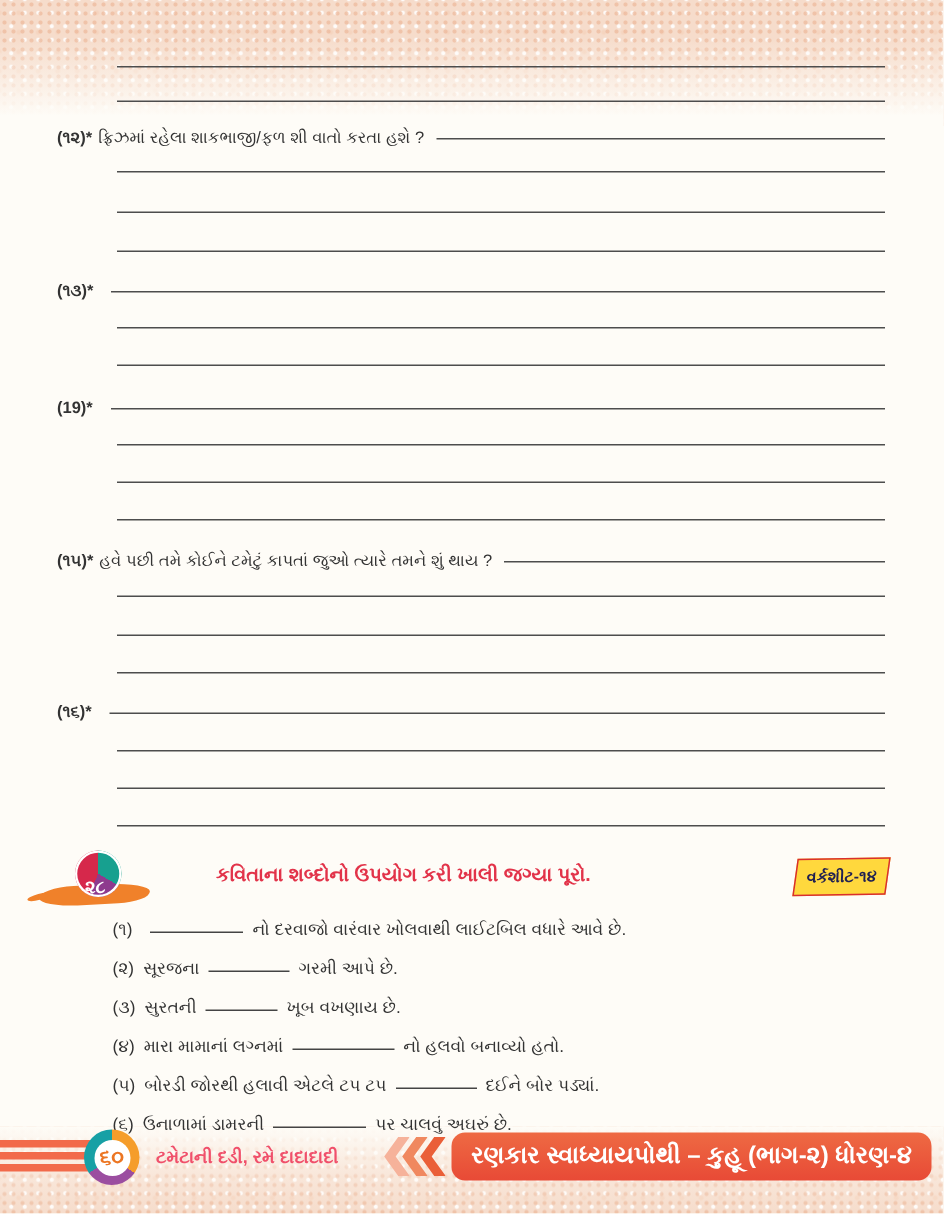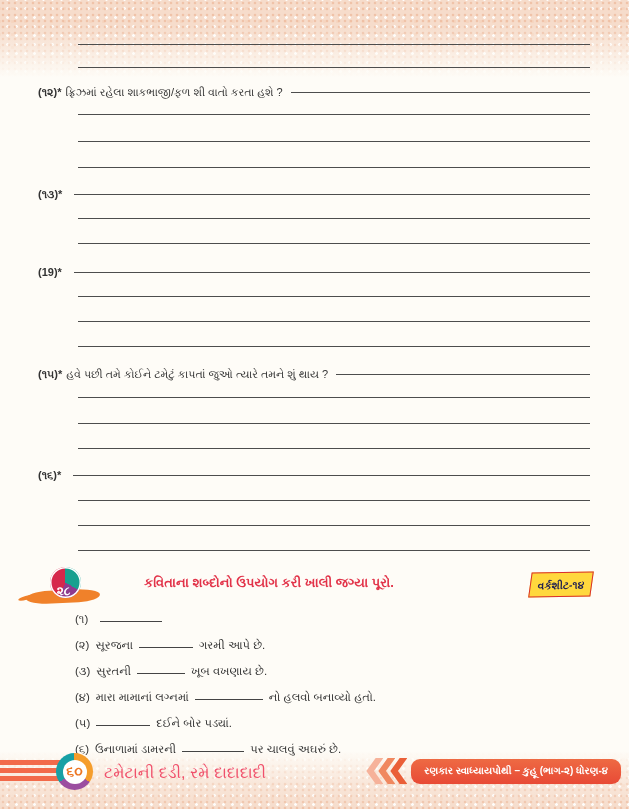--- a/index.html
+++ b/index.html
@@ -107,32 +107,32 @@
     background: conic-gradient(#f59d2b 0 125deg, #9b4ea0 125deg 235deg, #17a0a5 235deg 360deg);
     display:flex; align-items:center; justify-content:center;
   }
   .page-circle .inner {
     width:24px; height:24px; border-radius:50%; background:#fff;
     display:flex; align-items:center; justify-content:center;
     color:#ec7623; font-weight:bold; font-size:14px;
   }
   .chapter-title {
     position:absolute; left:104px; top:11px;
-    color:#f0506b; font-weight:normal; font-size:16px; white-space:nowrap;
+    color:#f0506b; font-weight:bold; font-size:12px; white-space:nowrap;
   }
   .banner-group { position:absolute; right:8px; top:4px; display:flex; align-items:center; height:28px; }
   .chev {
     width:17px; height:26px; margin-right:-5px;
     clip-path: polygon(55% 0, 100% 0, 45% 50%, 100% 100%, 55% 100%, 0 50%);
   }
   .chev1 { background:#f6b29a; } .chev2 { background:#f0885f; } .chev3 { background:#ea5f38; }
   .banner {
     margin-left:9px;
     background: linear-gradient(#ee6a43, #e84a36);
-    color:#fff; font-weight:bold; font-size:10px;
+    color:#fff; font-weight:bold; font-size:16px;
     padding:6px 13px 7px 13px; border-radius:9px;
     white-space:nowrap;
   }
 </style>
 </head>
 <body>
 
 <div class="texture tex-top"></div>
 <div class="texture tex-bottom"></div>
 
@@ -192,20 +192,21 @@
   <div class="sec-title">કવિતાના શબ્દોનો ઉપયોગ કરી ખાલી જગ્યા પૂરો.</div>
   <div class="ws-badge">
     <span>વર્કશીટ-૧૪</span>
   </div>
 </div>
 
 <div class="blank-row" style="top:606px">
   <span class="b-num">(૧)</span>
   <span class="b-pre"></span>
   <span class="b-blank" style="width:62px"></span>
+  <span class="b-post">નો દરવાજો વારંવાર ખોલવાથી લાઈટબિલ વધારે આવે છે.</span>
 </div>
 <div class="blank-row" style="top:632px">
   <span class="b-num">(૨)</span>
   <span class="b-pre">સૂરજના</span>
   <span class="b-blank" style="width:54px"></span>
   <span class="b-post">ગરમી આપે છે.</span>
 </div>
 <div class="blank-row" style="top:658px">
   <span class="b-num">(૩)</span>
   <span class="b-pre">સુરતની</span>
@@ -213,20 +214,21 @@
   <span class="b-post">ખૂબ વખણાય છે.</span>
 </div>
 <div class="blank-row" style="top:684px">
   <span class="b-num">(૪)</span>
   <span class="b-pre">મારા મામાનાં લગ્નમાં</span>
   <span class="b-blank" style="width:68px"></span>
   <span class="b-post">નો હલવો બનાવ્યો હતો.</span>
 </div>
 <div class="blank-row" style="top:710px">
   <span class="b-num">(૫)</span>
+  <span class="b-pre">બોરડી જોરથી હલાવી એટલે ટપ ટપ</span>
   <span class="b-blank" style="width:54px"></span>
   <span class="b-post">દઈને બોર પડ્યાં.</span>
 </div>
 <div class="blank-row" style="top:736px">
   <span class="b-num">(૬)</span>
   <span class="b-pre">ઉનાળામાં ડામરની</span>
   <span class="b-blank" style="width:62px"></span>
   <span class="b-post">પર ચાલવું અઘરું છે.</span>
 </div>
 

